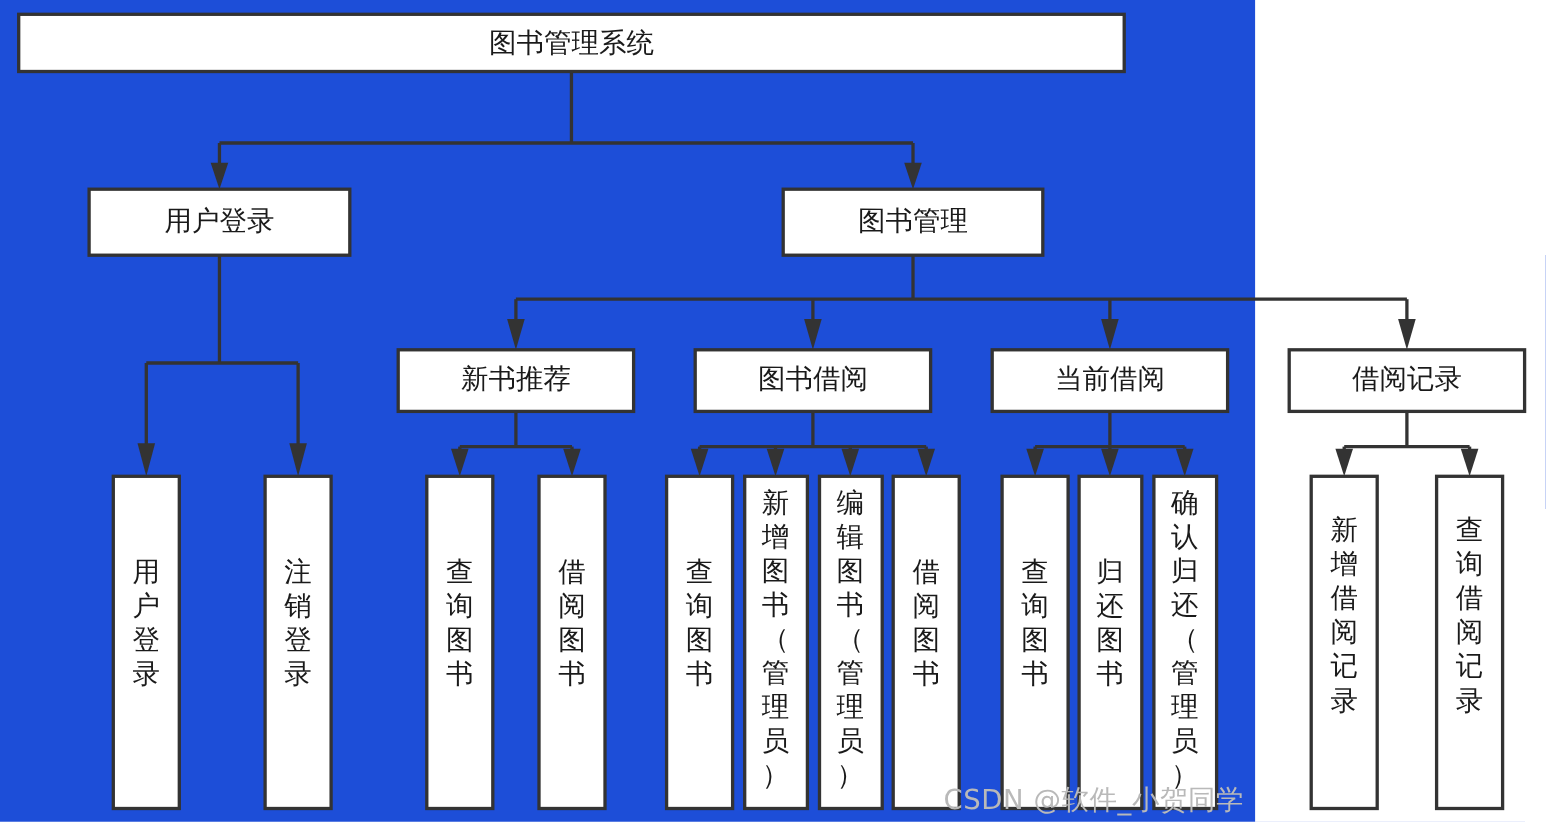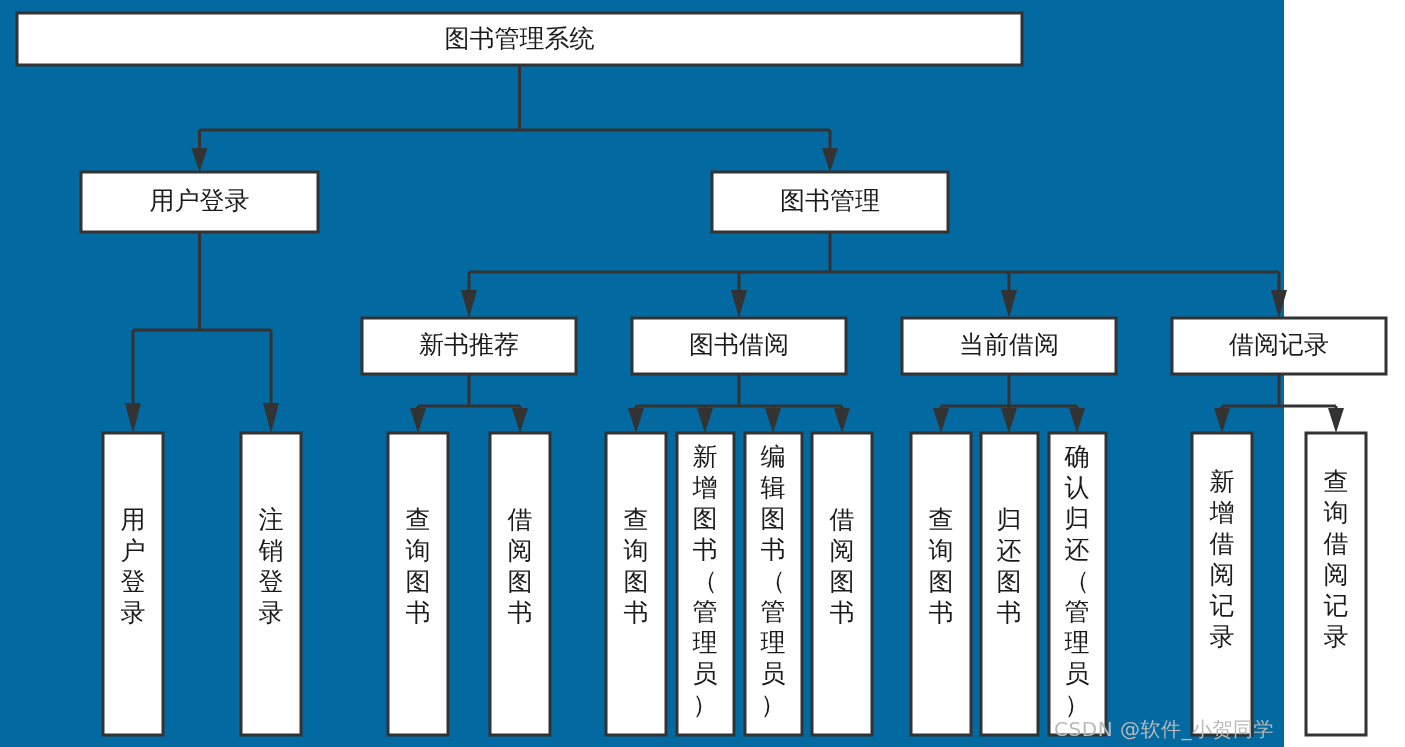--- a/index.html
+++ b/index.html
@@ -9,23 +9,23 @@
     background: #ffffff;
   }
   body {
     font-family: "DejaVu Sans", "Liberation Sans", sans-serif;
     width: 1405px;
     height: 747px;
     overflow: hidden;
   }
   #diagram-root {
     position: relative;
-    width: 1284px;
+    width: 1141px;
     height: 747px;
-    background: #0369a1;
+    background: #1d4ed8;
   }
   svg#diagram-canvas {
     position: absolute;
     top: 0;
     left: 0;
     width: 1405px;
     height: 747px;
     display: block;
   }
   .node-box {
@@ -55,21 +55,21 @@
     font-family: "DejaVu Sans", "Liberation Sans", sans-serif;
     font-size: 25px;
     fill: #1a1a1a;
     text-anchor: middle;
   }
   .watermark {
     position: absolute;
     right: 10px;
     bottom: 4px;
     font-family: "DejaVu Sans", "Liberation Sans", sans-serif;
-    font-size: 20px;
+    font-size: 25px;
     color: #b9b9b9;
     letter-spacing: 0.5px;
     user-select: none;
     white-space: nowrap;
   }
 </style>
 </head>
 <body>
 
 <div id="diagram-root">

